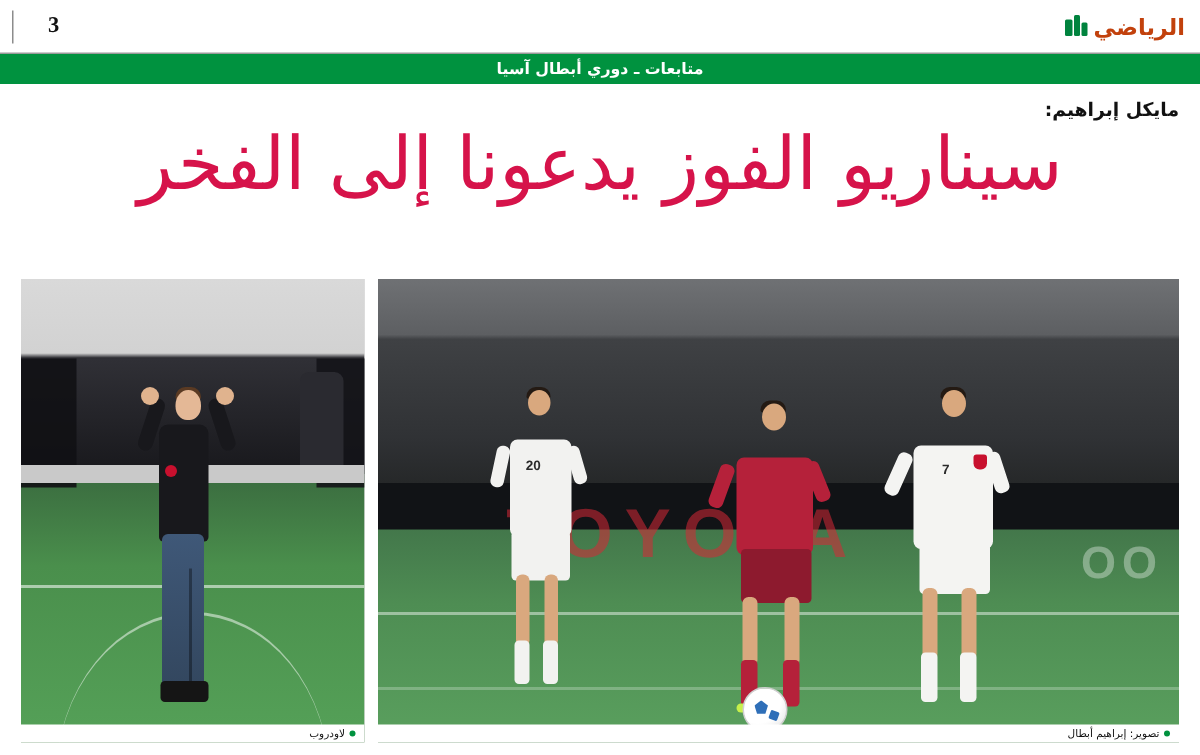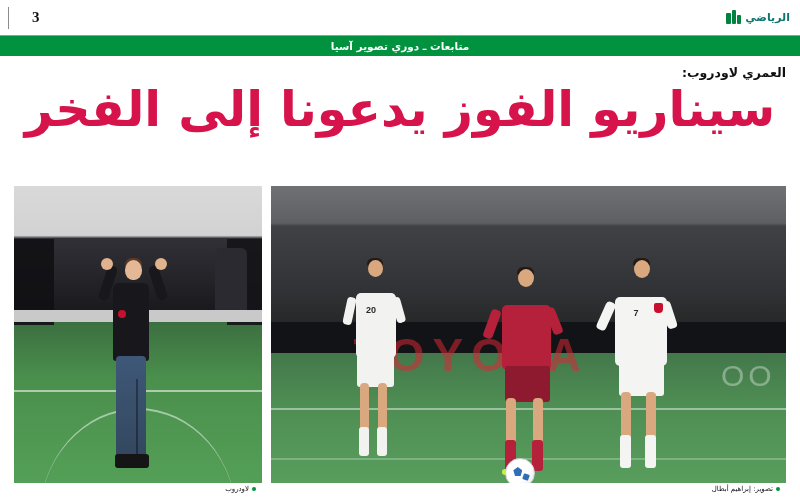--- a/index.html
+++ b/index.html
@@ -33,22 +33,22 @@
     padding: 0 10px 0 8px;
     box-sizing: border-box;
   }
   .logo-block {
     display: flex;
     align-items: center;
     gap: 4px;
     direction: rtl;
   }
   .logo-text {
-    color: #0f766e;
-    font-size: 11px;
+    color: #c2410c;
+    font-size: 15px;
     font-weight: bold;
     font-family: "DejaVu Sans", sans-serif;
     letter-spacing: -0.5px;
   }
   .logo-mark {
     width: 15px;
     height: 15px;
     position: relative;
   }
   .logo-mark span {
@@ -117,21 +117,21 @@
     font-weight: bold;
     color: #111;
     font-family: "DejaVu Sans", sans-serif;
   }
 
   
   .headline {
     text-align: center;
     direction: rtl;
     color: #d6134a;
-    font-weight: bold;
+    font-weight: normal;
     font-size: 49px;
     line-height: 1.08;
     font-family: "DejaVu Sans", sans-serif;
     padding: 4px 14px 0 14px;
     letter-spacing: -1px;
     white-space: nowrap;
   }
 
   
   .photos {
@@ -141,21 +141,21 @@
     top: 186px;
     bottom: 8px;
     display: flex;
     gap: 9px;
   }
   .photo {
     position: relative;
     overflow: hidden;
     background: #bdbdbd;
   }
-  .photo-left { width: 248px; text-align: center; }
+  .photo-left { width: 229px; text-align: center; }
   .photo-right { flex: 1; }
 
   
   .pl-bg {
     position: absolute; inset: 0;
     background: linear-gradient(180deg,
       #d9d9d9 0%, #d2d2d2 16%,
       #2e2e33 17%, #1d1d22 41%,
       #3a6b3f 42%, #4a8f4c 62%, #55a158 100%);
   }
@@ -256,21 +256,21 @@
     position: absolute; left: 16%; top: 46%;
     font-family: "Liberation Sans", sans-serif;
     color: rgba(215,40,55,0.55);
     font-size: 46px; font-weight: bold; letter-spacing: 8px;
     white-space: nowrap;
   }
   .pr-toyota-2 {
     position: absolute; right: 2%; top: 56%;
     font-family: "Liberation Sans", sans-serif;
     color: rgba(255,255,255,0.35);
-    font-size: 30px; font-weight: normal; letter-spacing: 4px;
+    font-size: 30px; font-weight: bold; letter-spacing: 4px;
   }
   .pr-grass-line {
     position: absolute; left: 0; right: 0; top: 72%; height: 2px;
     background: rgba(255,255,255,0.45);
   }
   .pr-grass-line2 {
     position: absolute; left: 0; right: 0; top: 88%; height: 2px;
     background: rgba(255,255,255,0.25);
   }
   .player { position: absolute; }
@@ -386,24 +386,24 @@
       </span>
     </div>
     <div class="masthead-spacer"></div>
     <div class="page-number-box">
       <span class="vrule"></span>
       <span class="page-number">3</span>
     </div>
   </div>
 
   <div class="section-bar">
-    <span class="label">متابعات ـ دوري تصوير آسيا</span>
+    <span class="label">متابعات ـ دوري أبطال آسيا</span>
   </div>
 
-  <div class="kicker">العمري لاودروب:</div>
+  <div class="kicker">مايكل إبراهيم:</div>
 
   <div class="headline">سيناريو الفوز يدعونا إلى الفخر</div>
 
   <div class="photos">
 
     <div class="photo photo-left">
       <div class="pl-bg"></div>
       <div class="pl-stand-dark"></div>
       <div class="pl-blur-left"></div>
       <div class="pl-blur-right"></div>

